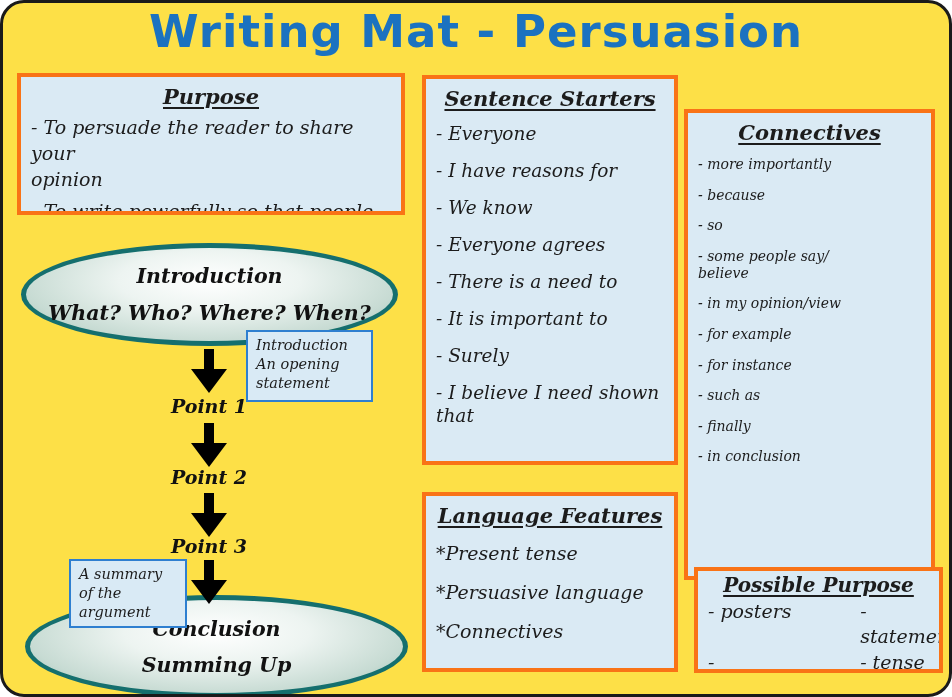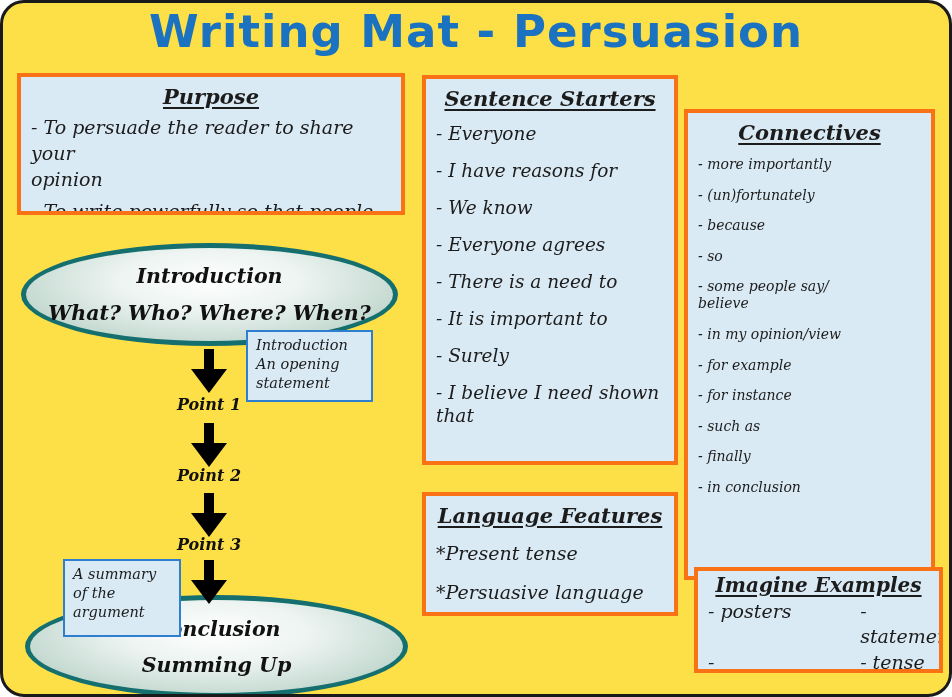--- a/index.html
+++ b/index.html
@@ -23,21 +23,21 @@
   }
   .item { white-space:pre-line; line-height:1.22; }
   
   .purpose { left:14px; top:70px; width:388px; height:142px; padding:2px 10px; }
   .purpose .item { font-size:19px; margin-top:5px; line-height:1.38; }
   
   .starters { left:419px; top:72px; width:256px; height:390px; padding:2px 10px; }
   .starters .item { font-size:18.5px; margin-bottom:14.5px; }
   .starters .panel-heading { margin-bottom:12px; }
   
-  .language { left:419px; top:489px; width:256px; height:124px; padding:2px 10px; }
+  .language { left:419px; top:489px; width:256px; height:180px; padding:2px 10px; }
   .language .item { font-size:19px; margin-bottom:16px; }
   .language .panel-heading { margin-bottom:14px; }
   
   .connectives { left:681px; top:74px; width:251px; height:471px; padding:2px 10px;margin-top:32px; }
   .connectives .item { font-size:14px; margin-bottom:13.5px; }
   .connectives .panel-heading { margin-bottom:11px; }
   
   .examples { left:691px; top:564px; width:249px; height:106px; padding:1px 10px; }
   .examples .panel-heading { font-size:20px; padding-top:1px; }
   .examples-grid { display:grid; grid-template-columns:1.35fr 1fr; column-gap:4px; margin-top:2px; }
@@ -46,30 +46,30 @@
   .ellipse {
     position:absolute; border:5px solid #156f6e; border-radius:50%;
     background:radial-gradient(ellipse at 50% 35%, #ffffff 0%, #edf4f1 35%, #c7dbd3 72%, #9cc2b8 93%, #8fb8ad 100%);
     display:flex; flex-direction:column; align-items:center; justify-content:center;
     color:#111; font-weight:700; font-style:italic; text-align:center;
   }
   .ellipse-intro { left:18px; top:240px; width:377px; height:103px; gap:13px; font-size:20.5px; }
   .ellipse-conclusion { left:22px; top:592px; width:383px; height:103px; gap:12px; font-size:20.5px; }
   .flow-label {
     position:absolute; width:140px; text-align:center; color:#111;
-    font-weight:700; font-style:italic; font-size:16px;
+    font-weight:700; font-style:italic; font-size:19px;
   }
   .arrow { position:absolute; width:36px; height:44px; }
   .callout {
     position:absolute; background:#d9eaf5; border:2.5px solid #2e7fd0;
     font-style:italic; font-size:14.5px; line-height:1.3; color:#1c1c1c;
     padding:4px 8px; white-space:pre-line; z-index:3;
   }
   .callout-intro { left:243px; top:327px; width:127px; height:72px; }
-  .callout-summary { left:60px; top:556px; width:118px; height:78px; }
+  .callout-summary { left:66px; top:556px; width:118px; height:69px; }
 </style>
 </head>
 <body>
 
 <div class="page">
 
   <div class="title">Writing Mat - Persuasion</div>
 
   <div class="panel purpose">
     <div class="panel-heading">Purpose</div>
@@ -95,35 +95,34 @@
   <div class="panel language">
     <div class="panel-heading">Language Features</div>
     <div class="item">*Present tense</div>
     <div class="item">*Persuasive language</div>
     <div class="item">*Connectives</div>
   </div>
 
   <div class="panel connectives">
     <div class="panel-heading">Connectives</div>
     <div class="item">- more importantly</div>
-    <div class="item">- (un)fortunately</div>
     <div class="item">- because</div>
     <div class="item">- so</div>
     <div class="item">- some people say/
 believe</div>
     <div class="item">- in my opinion/view</div>
     <div class="item">- for example</div>
     <div class="item">- for instance</div>
     <div class="item">- such as</div>
     <div class="item">- finally</div>
     <div class="item">- in conclusion</div>
   </div>
 
   <div class="panel examples">
-    <div class="panel-heading">Imagine Examples</div>
+    <div class="panel-heading">Possible Purpose</div>
     <div class="examples-grid">
       <div class="item">- posters</div>
       <div class="item">- statement</div>
       <div class="item">- advertisements</div>
       <div class="item">- tense</div>
       <div class="item">- brochures</div>
       <div class="item"></div>
     </div>
   </div>
 

